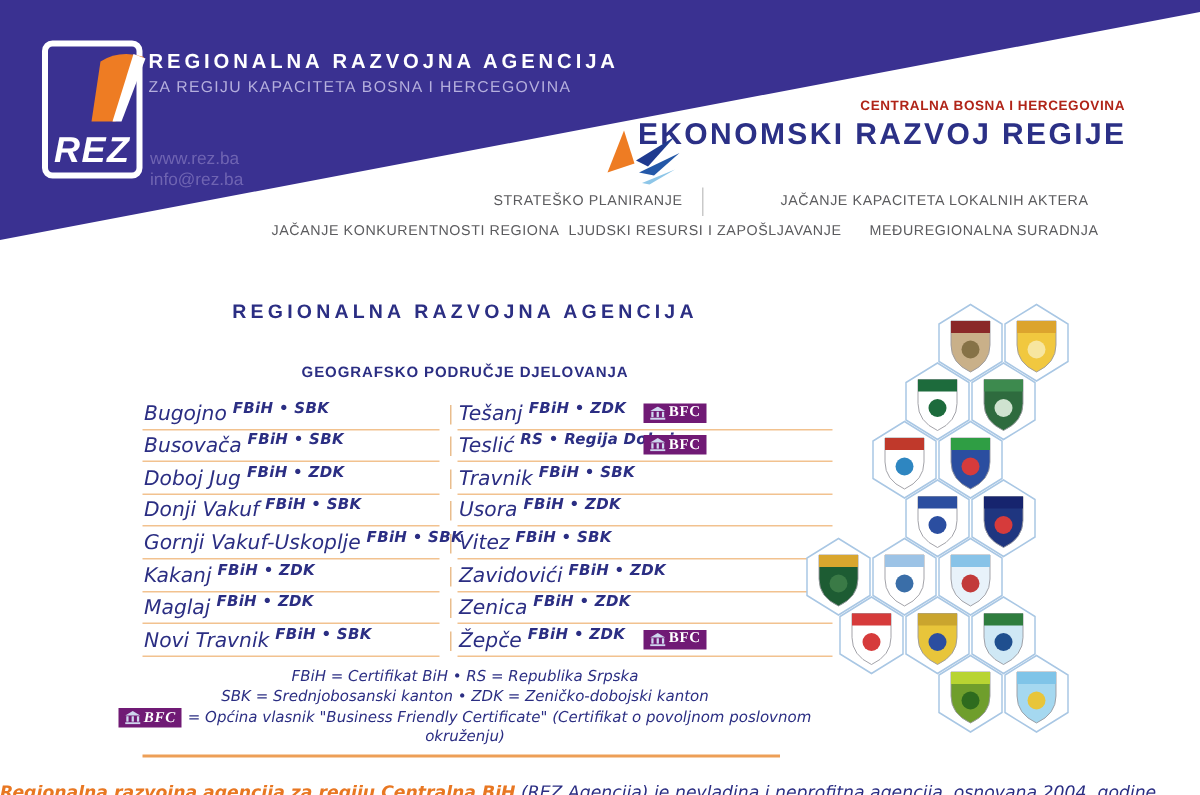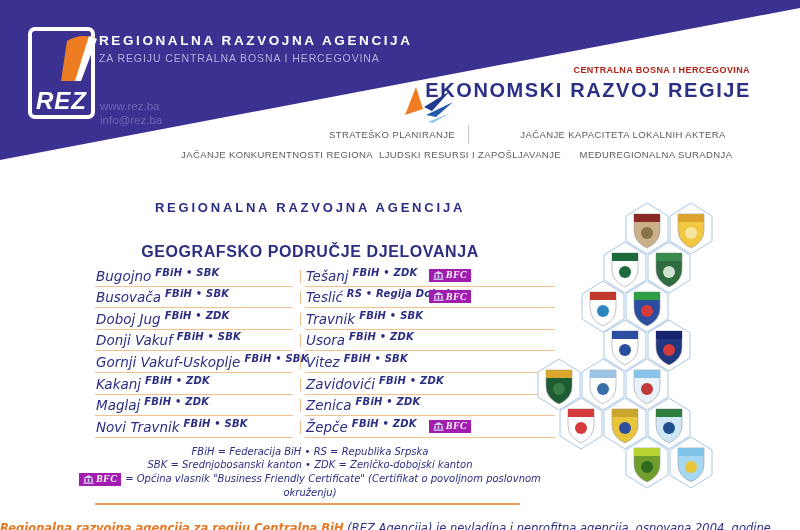--- a/index.html
+++ b/index.html
@@ -27,35 +27,35 @@
 
   
   .nav-item{position:absolute;transform:translate(-50%,-50%);font-size:9.5px;color:#5b5b5e;
             letter-spacing:0.4px;white-space:nowrap;cursor:pointer;}
   .nav-divider{position:absolute;left:468px;top:125px;width:1px;height:19px;background:#c9c9c9;}
 
   
   .main-title{position:absolute;left:95px;top:200px;width:430px;text-align:center;color:#2b2e83;
               font-weight:bold;font-size:13px;letter-spacing:2.8px;}
   .main-subtitle{position:absolute;left:95px;top:243px;width:430px;text-align:center;color:#2b2e83;
-              font-weight:bold;font-size:16px;letter-spacing:0.6px;}
+              font-weight:bold;font-size:10px;letter-spacing:0.6px;}
 
   .col{position:absolute;top:265px;}
   .col-left{left:95px;width:198px;}
   .col-right{left:305px;width:250px;}
   .muni-row{position:relative;height:21.6px;border-bottom:1px solid #f2c28f;box-sizing:border-box;}
   .muni-name{position:absolute;left:1px;bottom:2px;font-style:italic;font-size:13.5px;
              color:#2b2e83;white-space:nowrap;font-family:"DejaVu Sans",sans-serif;}
   .muni-tags{font-style:italic;font-weight:bold;font-size:10px;position:relative;top:-5px;
              margin-left:4px;letter-spacing:0.2px;}
   .col-left .muni-row::after{content:"";position:absolute;right:-8px;bottom:3px;width:1px;
              height:13px;background:#e9bd8d;}
 
-  .bfc-badge{position:absolute;right:84px;bottom:4px;width:42px;height:13px;background:#a21caf;
-             display:inline-flex;align-items:center;justify-content:center;gap:2px;font-style:italic;}
+  .bfc-badge{position:absolute;right:84px;bottom:4px;width:42px;height:13px;background:#701a75;
+             display:inline-flex;align-items:center;justify-content:center;gap:2px;}
   .bfc-badge .bfc-label{color:#fff;font-family:"Liberation Serif",serif;font-size:10px;
              font-weight:bold;letter-spacing:0.5px;line-height:10px;}
   .bfc-inline{position:static;display:inline-flex;vertical-align:middle;margin-right:4px;}
 
   .legend{position:absolute;left:60px;top:445px;width:500px;text-align:center;color:#2b2e83;
           font-style:italic;font-size:10px;line-height:13px;font-family:"DejaVu Sans",sans-serif;}
   .legend-line3{margin-top:1px;}
   .orange-rule{position:absolute;left:95px;top:503px;width:425px;height:0;
           border-top:2px solid #ed9f57;}
   .footer-note{position:absolute;left:0;top:521px;width:784px;text-align:left;font-style:italic;
@@ -78,21 +78,21 @@
       <svg width="59" height="58" viewBox="0 0 59 58">
         <path d="M13 50 L19 10 Q32 2 48 7 L29 50 Z" fill="#ee7c23"></path>
         <path d="M41 5 L49 8 L33 50 L27 50 Z" fill="#ffffff"></path>
       </svg>
     </span>
     <span class="rez-text">REZ</span>
   </div>
 
   <div class="org-block">
     <div class="org-name">REGIONALNA RAZVOJNA AGENCIJA</div>
-    <div class="org-sub">ZA REGIJU CENTRALNA BOSNA I HERCEGOVINA</div>
+    <div class="org-sub">ZA REGIJU KAPACITETA BOSNA I HERCEGOVINA</div>
   </div>
 
   <div class="contact">
     <a href="#">www.rez.ba</a>
     <a href="#">info@rez.ba</a>
   </div>
 
   <div class="region-label">CENTRALNA BOSNA I HERCEGOVINA</div>
   <div class="slogan">EKONOMSKI RAZVOJ REGIJE</div>
 
@@ -194,21 +194,21 @@
             <rect x="4.75" y="3.5" width="1.5" height="3.6" fill="#cfd6ee"></rect>
             <rect x="8.3" y="3.5" width="1.5" height="3.6" fill="#cfd6ee"></rect>
             <rect x="0.5" y="7.5" width="10" height="1.3" fill="#cfd6ee"></rect>
           </svg>
           <span class="bfc-label">BFC</span>
         </span>
       </div>
     </div>
 
   <div class="legend">
-    <div>FBiH = Federacija BiH  •  RS = Republika Srpska</div>
+    <div>FBiH = Certifikat BiH  •  RS = Republika Srpska</div>
     <div>SBK = Srednjobosanski kanton  •  ZDK = Zeničko-dobojski kanton</div>
     <div class="legend-line3">
       <span id="legend-badge-slot"><span class="bfc-badge bfc-inline">
             <svg width="11" height="9" viewBox="0 0 11 9">
               <path d="M5.5 0 L10.5 3 H0.5 Z" fill="#cfd6ee"></path>
               <rect x="1.2" y="3.5" width="1.5" height="3.6" fill="#cfd6ee"></rect>
               <rect x="4.75" y="3.5" width="1.5" height="3.6" fill="#cfd6ee"></rect>
               <rect x="8.3" y="3.5" width="1.5" height="3.6" fill="#cfd6ee"></rect>
               <rect x="0.5" y="7.5" width="10" height="1.3" fill="#cfd6ee"></rect>
             </svg>

